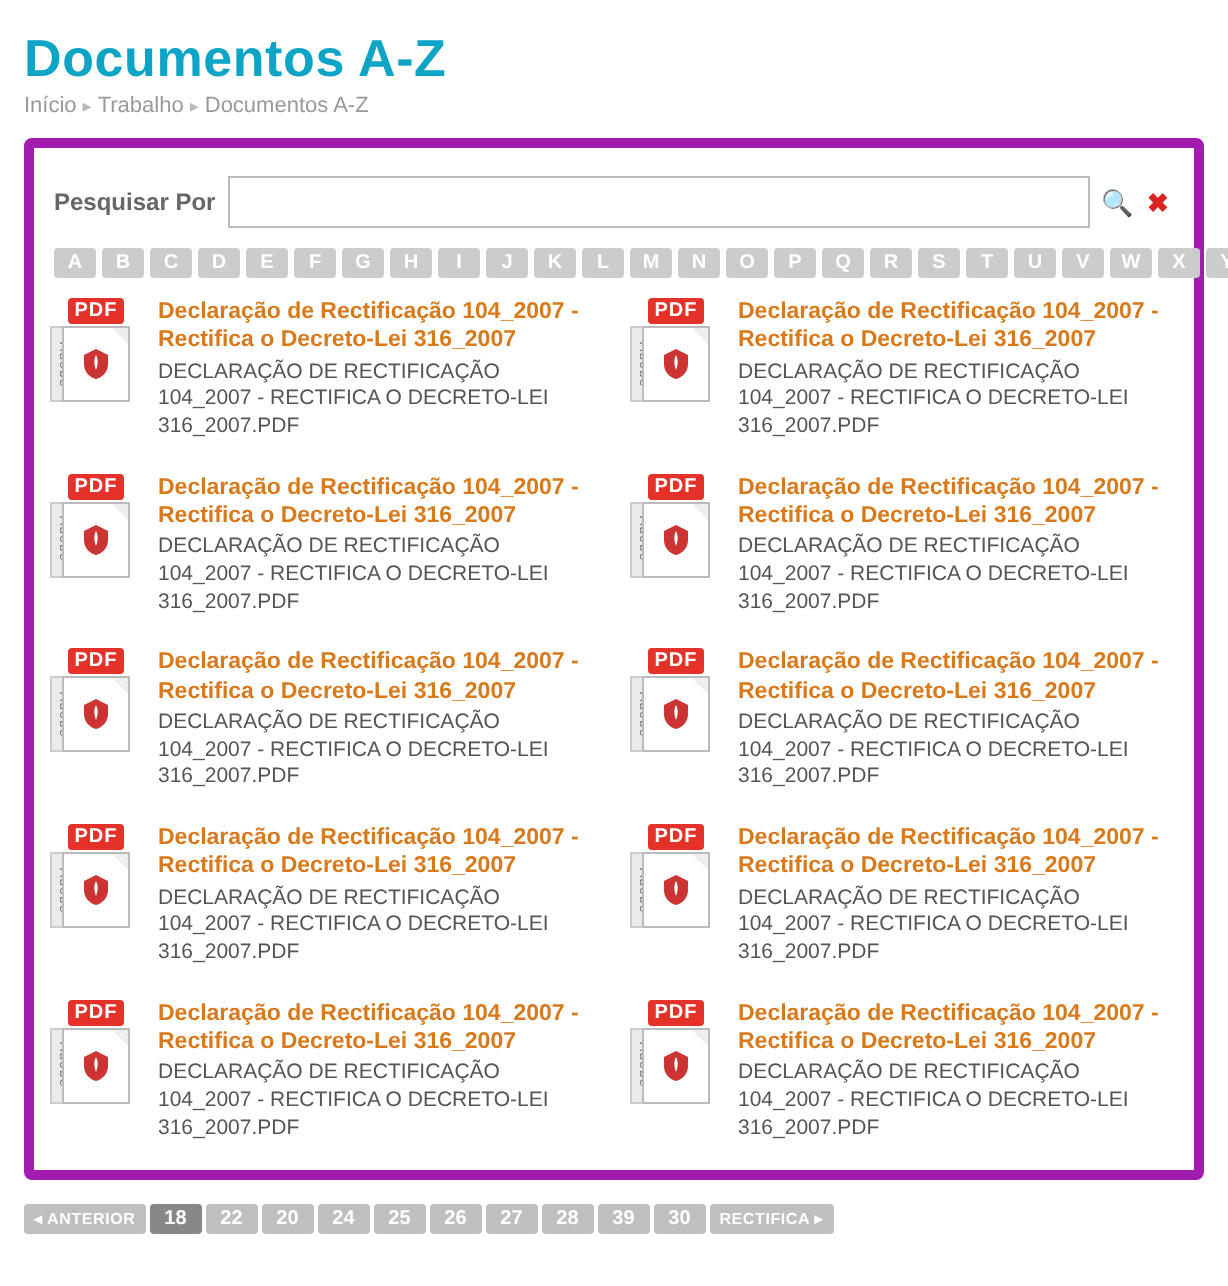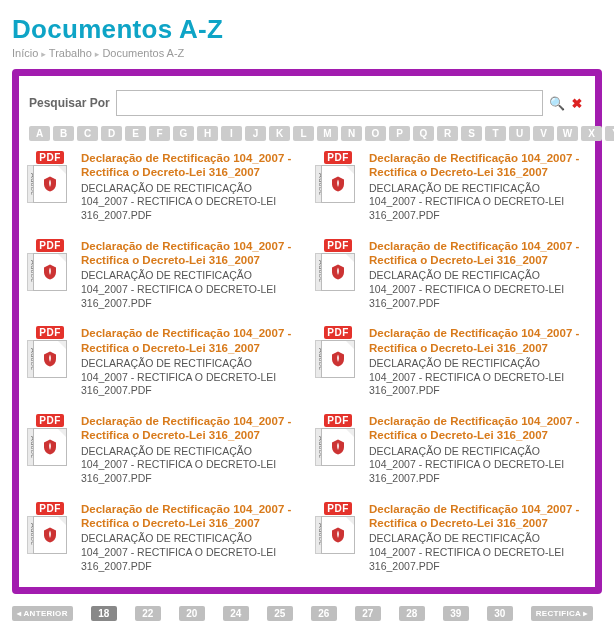--- a/index.html
+++ b/index.html
@@ -25,21 +25,21 @@
     font-size: 11px;
     color: #999;
     margin-bottom: 10px;
   }
   .breadcrumb .sep {
     margin: 0 3px;
     font-size: 9px;
     color: #bbb;
   }
   .panel {
-    border: 7px solid #a21caf;
+    border: 5px solid #a21caf;
     border-radius: 4px;
     padding: 10px 10px 14px;
     background: #fff;
   }
   .search-row {
     display: flex;
     align-items: center;
     margin: 4px 0 10px;
   }
   .search-label {
@@ -176,21 +176,21 @@
     margin-top: 12px;
     display: flex;
     align-items: center;
     justify-content: space-between;
     font-size: 10.5px;
     color: #888;
   }
   .footer .count b { color: #555; font-weight: bold; }
   .pager {
     display: flex;
-    gap: 18px;
+    gap: 2px;
     align-items: flex-end;
   }
   .pager .pg {
     background: #bfbfbf;
     color: #fff;
     font-size: 10px;
     font-weight: bold;
     min-width: 18px;
     height: 15px;
     display: inline-flex;

